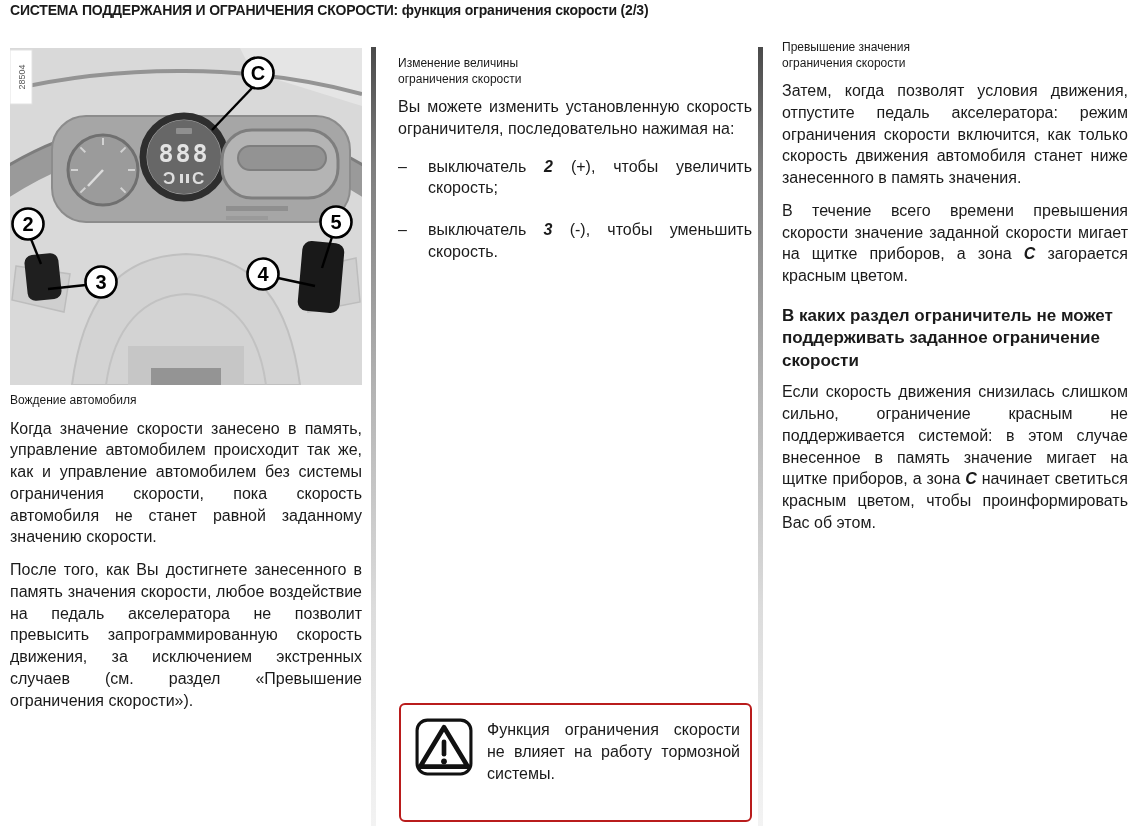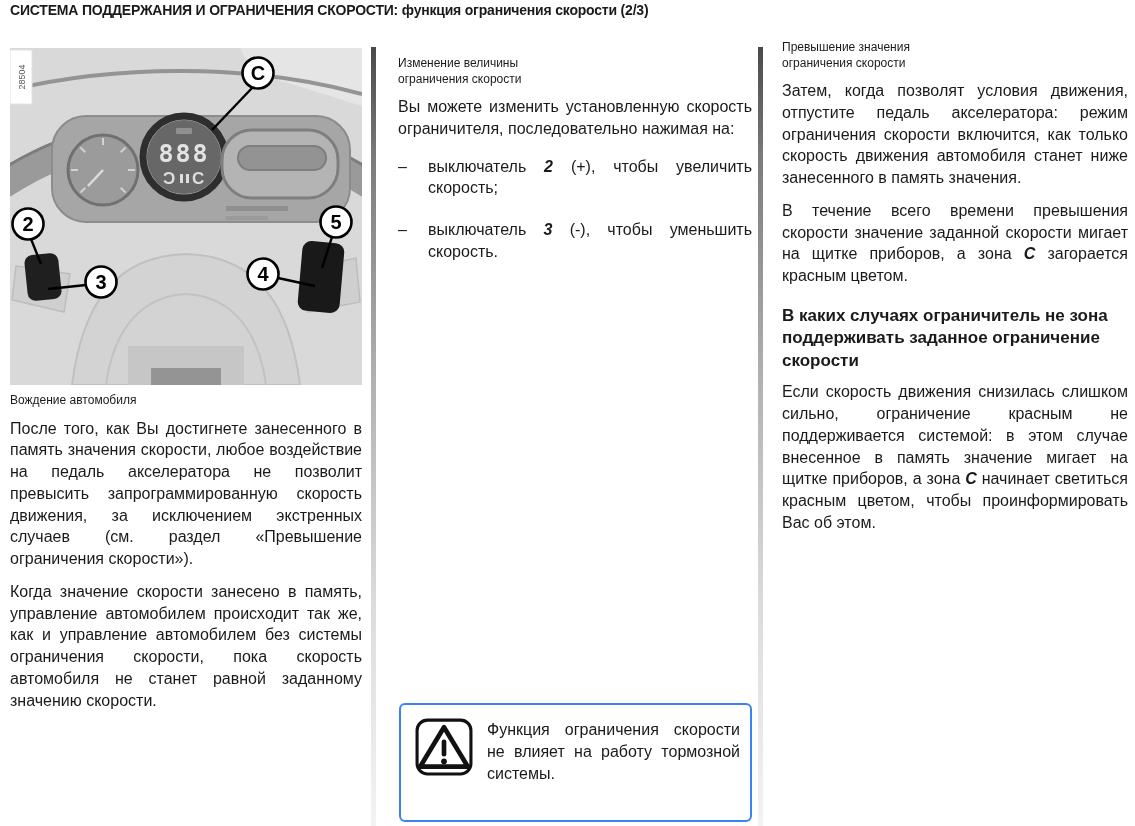--- a/index.html
+++ b/index.html
@@ -37,21 +37,21 @@
   }
   ul.dashlist{list-style:none;margin:16px 0 0 0;padding:0;}
   ul.dashlist li{
     display:flex;gap:0;font-size:16px;line-height:1.36;
     margin:0 0 20px 0;text-align:justify;
   }
   ul.dashlist .dash{flex:0 0 30px;}
   ul.dashlist .li-text{flex:1;}
   .warning-box{
     position:absolute;left:399px;top:703px;width:353px;height:119px;
-    box-sizing:border-box;border:2px solid #3b82f6;border-radius:6px;
+    box-sizing:border-box;border:2px solid #b91c1c;border-radius:6px;
     display:flex;align-items:flex-start;gap:14px;padding:13px 10px 0 14px;
     background:#fff;
   }
   .warn-icon{flex:0 0 58px;height:58px;}
   .warning-box p.body{margin:1px 0 0 0;}
   .bold{font-weight:bold;}
   .bolditalic{font-weight:bold;font-style:italic;}
 </style>
 </head>
 <body>
@@ -142,22 +142,22 @@
           <text x="253" y="233">4</text>
         </g>
         <g>
           <circle cx="326" cy="174" r="15.5" fill="#fff" stroke="#000" stroke-width="2.6"></circle>
           <text x="326" y="181">5</text>
         </g>
       </g>
     </svg>
   </figure>
   <h2 class="sec">Вождение автомобиля</h2>
+  <p class="body">Когда значение скорости занесено в память, управление автомобилем происходит так же, как и управление автомобилем без системы ограничения скорости, пока скорость автомобиля не станет равной заданному значению скорости.</p>
   <p class="body">После того, как Вы достигнете занесенного в память значения скорости, любое воздействие на педаль акселератора не позволит превысить запрограммированную скорость движения, за исключением экстренных случаев (см. раздел «Превышение ограничения скорости»).</p>
-  <p class="body">Когда значение скорости занесено в память, управление автомобилем происходит так же, как и управление автомобилем без системы ограничения скорости, пока скорость автомобиля не станет равной заданному значению скорости.</p>
 </section>
 
 <section class="col col-mid">
   <h2 class="sec">Изменение величины
 ограничения скорости</h2>
   <p class="body">Вы можете изменить установленную скорость ограничителя, последовательно нажимая на:</p>
   <ul class="dashlist">
     <li>
       <span class="dash">–</span>
       <span class="li-text"><span>выключатель </span><span class="bolditalic">2</span><span> (+), чтобы увеличить скорость;</span></span>
@@ -167,21 +167,21 @@
       <span class="li-text"><span>выключатель </span><span class="bolditalic">3</span><span> (-), чтобы уменьшить скорость.</span></span>
     </li>
   </ul>
 </section>
 
 <section class="col col-right">
   <h2 class="sec">Превышение значения
 ограничения скорости</h2>
   <p class="body"><span>Затем, когда позволят условия движения, отпустите педаль акселератора: режим ограничения скорости включится, как только скорость движения автомобиля станет ниже занесенного в память значения.</span></p>
   <p class="body"><span>В течение всего времени превышения скорости значение заданной скорости мигает на щитке приборов, а зона </span><span class="bolditalic">C</span><span> загорается красным цветом.</span></p>
-  <h3 class="sub">В каких случаях ограничитель не зона поддерживать заданное ограничение скорости</h3>
+  <h3 class="sub">В каких раздел ограничитель не может поддерживать заданное ограничение скорости</h3>
   <p class="body"><span>Если скорость движения снизилась слишком сильно, ограничение красным не поддерживается системой: в этом случае внесенное в память значение мигает на щитке приборов, а зона </span><span class="bolditalic">C</span><span> начинает светиться красным цветом, чтобы проинформировать Вас об этом.</span></p>
 </section>
 
 <div class="warning-box">
   <span class="warn-icon">
     <svg width="58" height="58" viewBox="0 0 56 56">
       <rect x="2" y="2" width="52" height="52" rx="10" fill="#fff" stroke="#111" stroke-width="3"></rect>
       <path d="M28,9 L51,47 L5,47 Z" fill="none" stroke="#111" stroke-width="4.5" stroke-linejoin="round"></path>
       <line x1="28" y1="23" x2="28" y2="35" stroke="#111" stroke-width="4.5" stroke-linecap="round"></line>
       <circle cx="28" cy="42" r="2.8" fill="#111"></circle>

